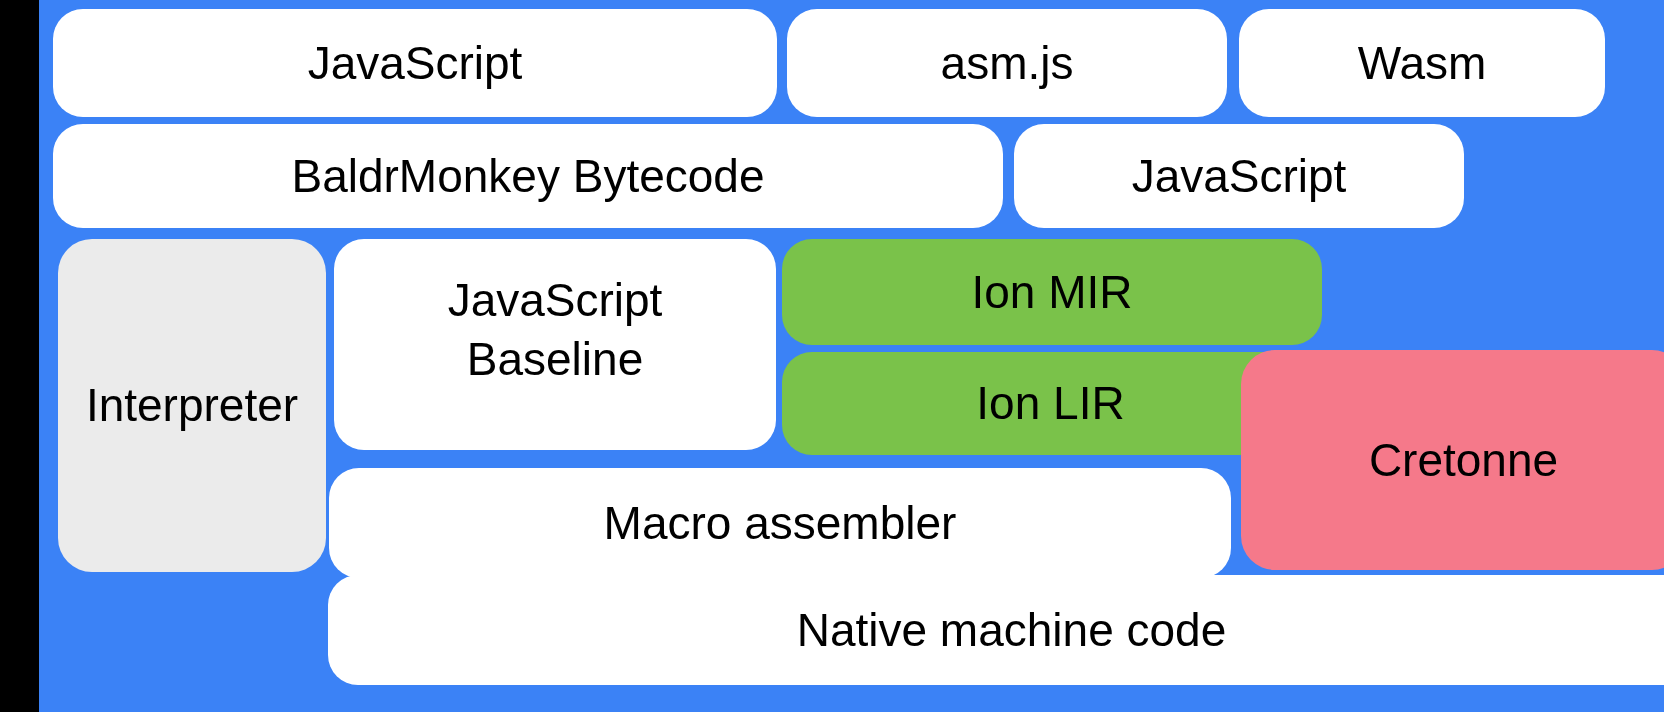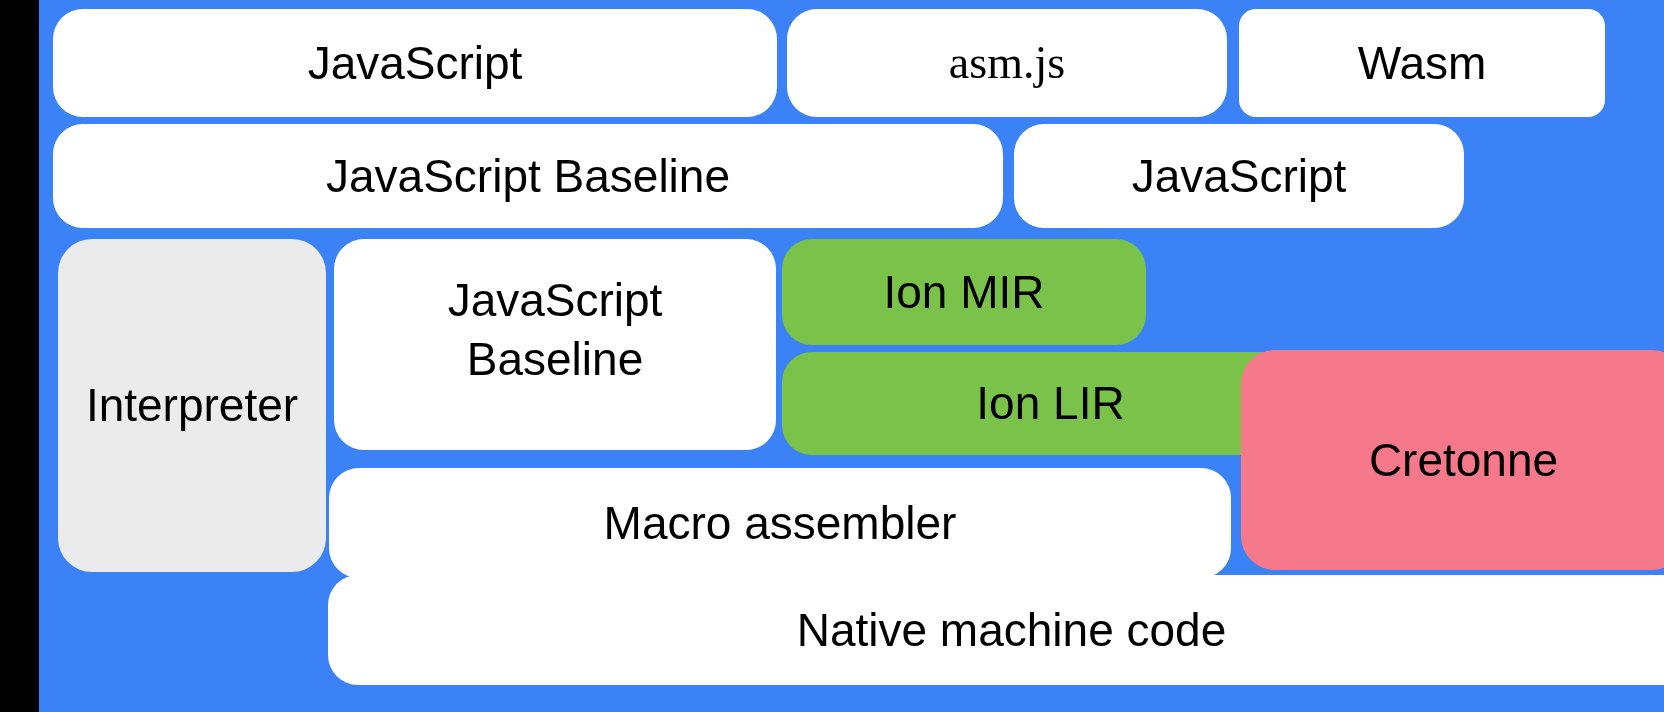--- a/index.html
+++ b/index.html
@@ -24,27 +24,27 @@
     box-sizing: border-box;
   }
   .node .lbl {
     font-size: 46px;
     line-height: 1.28;
     color: #000000;
     white-space: pre;
   }
   
   .n-javascript          { left: 14px;   top: 9px;   width: 724px;  height: 108px; }
-  .n-asmjs               { left: 748px;  top: 9px;   width: 440px;  height: 108px; font-family: Liberation Serif, serif; }
-  .n-wasm                { left: 1200px; top: 9px;   width: 366px;  height: 108px; border-radius: 17px; }
+  .n-asmjs               { left: 748px;  top: 9px;   width: 440px;  height: 108px; }
+  .n-wasm                { left: 1200px; top: 9px;   width: 366px;  height: 108px; }
   .n-javascript-bytecode { left: 14px;   top: 124px; width: 950px;  height: 104px; }
   .n-baldrmonkey         { left: 975px;  top: 124px; width: 450px;  height: 104px; }
   .n-interpreter         { left: 19px;   top: 239px; width: 268px;  height: 333px; border-radius: 34px; text-align: center; }
   .n-javascript-baseline { left: 295px;  top: 239px; width: 442px;  height: 211px; padding-bottom: 30px; }
-  .n-ion-mir             { left: 743px;  top: 239px; width: 364px;  height: 106px; }
+  .n-ion-mir             { left: 743px;  top: 239px; width: 540px;  height: 106px; }
   .n-ion-lir             { left: 743px;  top: 352px; width: 537px;  height: 103px; }
   .n-cretonne            { left: 1202px; top: 350px; width: 445px;  height: 220px; border-radius: 34px; }
   .n-macro-assembler     { left: 290px;  top: 468px; width: 902px;  height: 110px; }
   .n-native-machine-code { left: 289px;  top: 575px; width: 1367px; height: 110px; }
 </style>
 </head>
 <body>
 
 <div class="canvas" style="background-color: #3b82f6; margin-left: 39px;">
 
@@ -54,21 +54,21 @@
 
   <div class="node n-asmjs" style="background-color: rgb(255, 255, 255);">
     <span class="lbl">asm.js</span>
   </div>
 
   <div class="node n-wasm" style="background-color: rgb(255, 255, 255);">
     <span class="lbl">Wasm</span>
   </div>
 
   <div class="node n-javascript-bytecode" style="background-color: rgb(255, 255, 255);">
-    <span class="lbl">JavaScript Baseline</span>
+    <span class="lbl">BaldrMonkey Bytecode</span>
   </div>
 
   <div class="node n-baldrmonkey" style="background-color: rgb(255, 255, 255);">
     <span class="lbl">JavaScript</span>
   </div>
 
   <div class="node n-interpreter" style="background-color: rgb(235, 235, 235);">
     <span class="lbl">Interpreter</span>
   </div>
 

